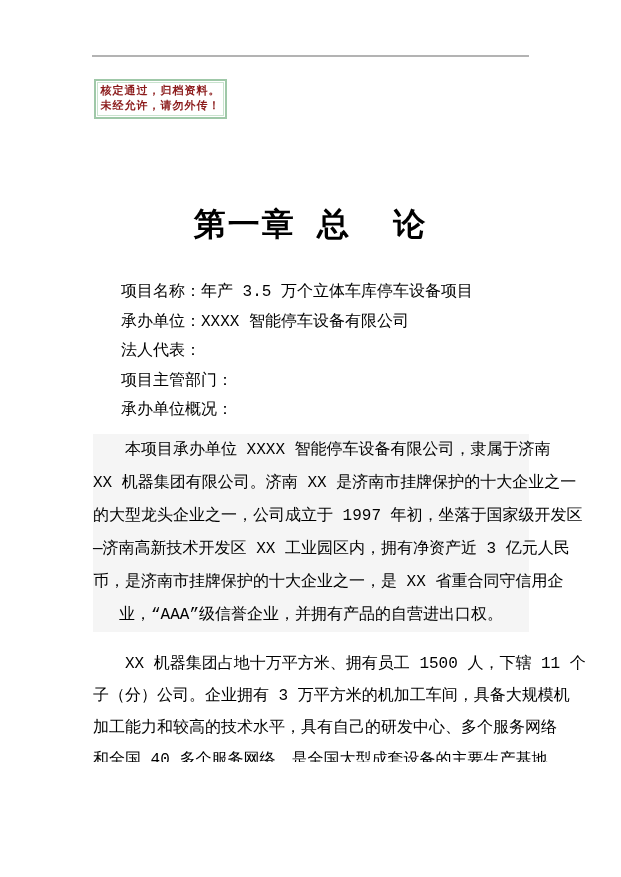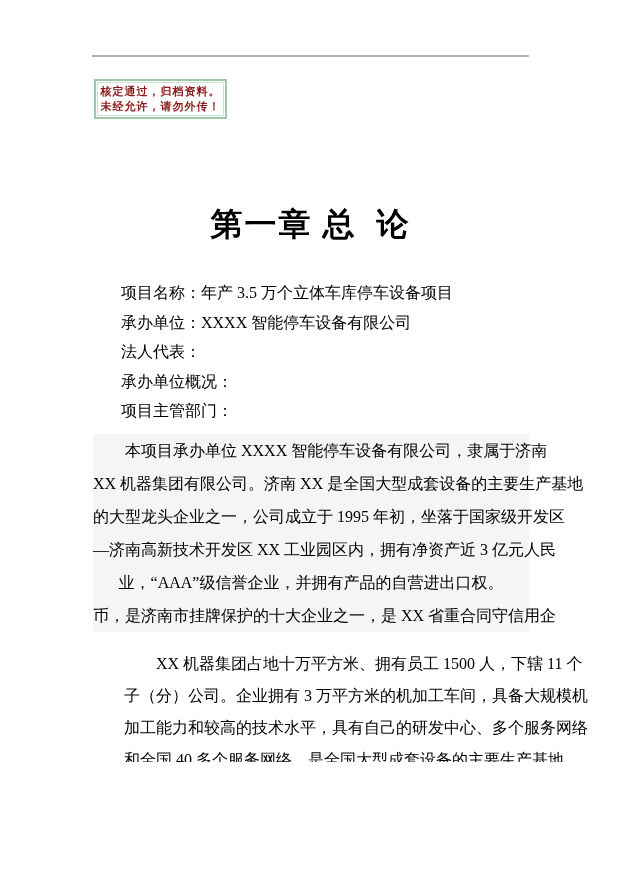--- a/index.html
+++ b/index.html
@@ -6,21 +6,21 @@
     margin: 0;
     padding: 0;
     background: #ffffff;
   }
   .page {
     position: relative;
     width: 621px;
     height: 762px;
     background: #ffffff;
     overflow: hidden;
-    font-family: Liberation Serif, serif;
+    font-family: Liberation Mono, monospace;
     color: #000000;
     border-radius: 28px;
   }
   .header-rule {
     position: absolute;
     left: 92px;
     top: 55px;
     width: 437px;
     height: 2px;
     background: #b3b3b3;
@@ -83,21 +83,20 @@
   }
   .para .line:first-child {
     text-indent: 2em;
   }
   .para-highlight {
     background: #f5f5f5;
     text-align: center;
   }
   .para-plain {
     margin-top: 16px;
-    margin-left: 31px;
   }
   .para-plain .line {
     line-height: 32px;
   }
 </style>
 </head>
 <body>
 
 <div class="page">
 
@@ -110,31 +109,31 @@
 
   <div class="doc-title">第一章 总  论</div>
 
   <div class="content">
 
 
     <div class="field-list">
         <div class="line">项目名称：年产 3.5 万个立体车库停车设备项目</div>
         <div class="line">承办单位：XXXX 智能停车设备有限公司</div>
         <div class="line">法人代表：</div>
+        <div class="line">项目主管部门：</div>
         <div class="line">承办单位概况：</div>
-        <div class="line">项目主管部门：</div>
       </div>
 
     <div class="para para-highlight">
         <div class="line">本项目承办单位 XXXX 智能停车设备有限公司，隶属于济南</div>
-        <div class="line">XX 机器集团有限公司。济南 XX 是全国大型成套设备的主要生产基地</div>
-        <div class="line">的大型龙头企业之一，公司成立于 1995 年初，坐落于国家级开发区</div>
+        <div class="line">XX 机器集团有限公司。济南 XX 是济南市挂牌保护的十大企业之一</div>
+        <div class="line">的大型龙头企业之一，公司成立于 1997 年初，坐落于国家级开发区</div>
         <div class="line">—济南高新技术开发区 XX 工业园区内，拥有净资产近 3 亿元人民</div>
+        <div class="line">币，是济南市挂牌保护的十大企业之一，是 XX 省重合同守信用企</div>
         <div class="line">业，“AAA”级信誉企业，并拥有产品的自营进出口权。</div>
-        <div class="line">币，是济南市挂牌保护的十大企业之一，是 XX 省重合同守信用企</div>
       </div>
 
     <div class="para para-plain">
         <div class="line">XX 机器集团占地十万平方米、拥有员工 1500 人，下辖 11 个</div>
         <div class="line">子（分）公司。企业拥有 3 万平方米的机加工车间，具备大规模机</div>
         <div class="line">加工能力和较高的技术水平，具有自己的研发中心、多个服务网络</div>
         <div class="line">和全国 40 多个服务网络，是全国大型成套设备的主要生产基地。</div>
       </div>
 
   </div>

